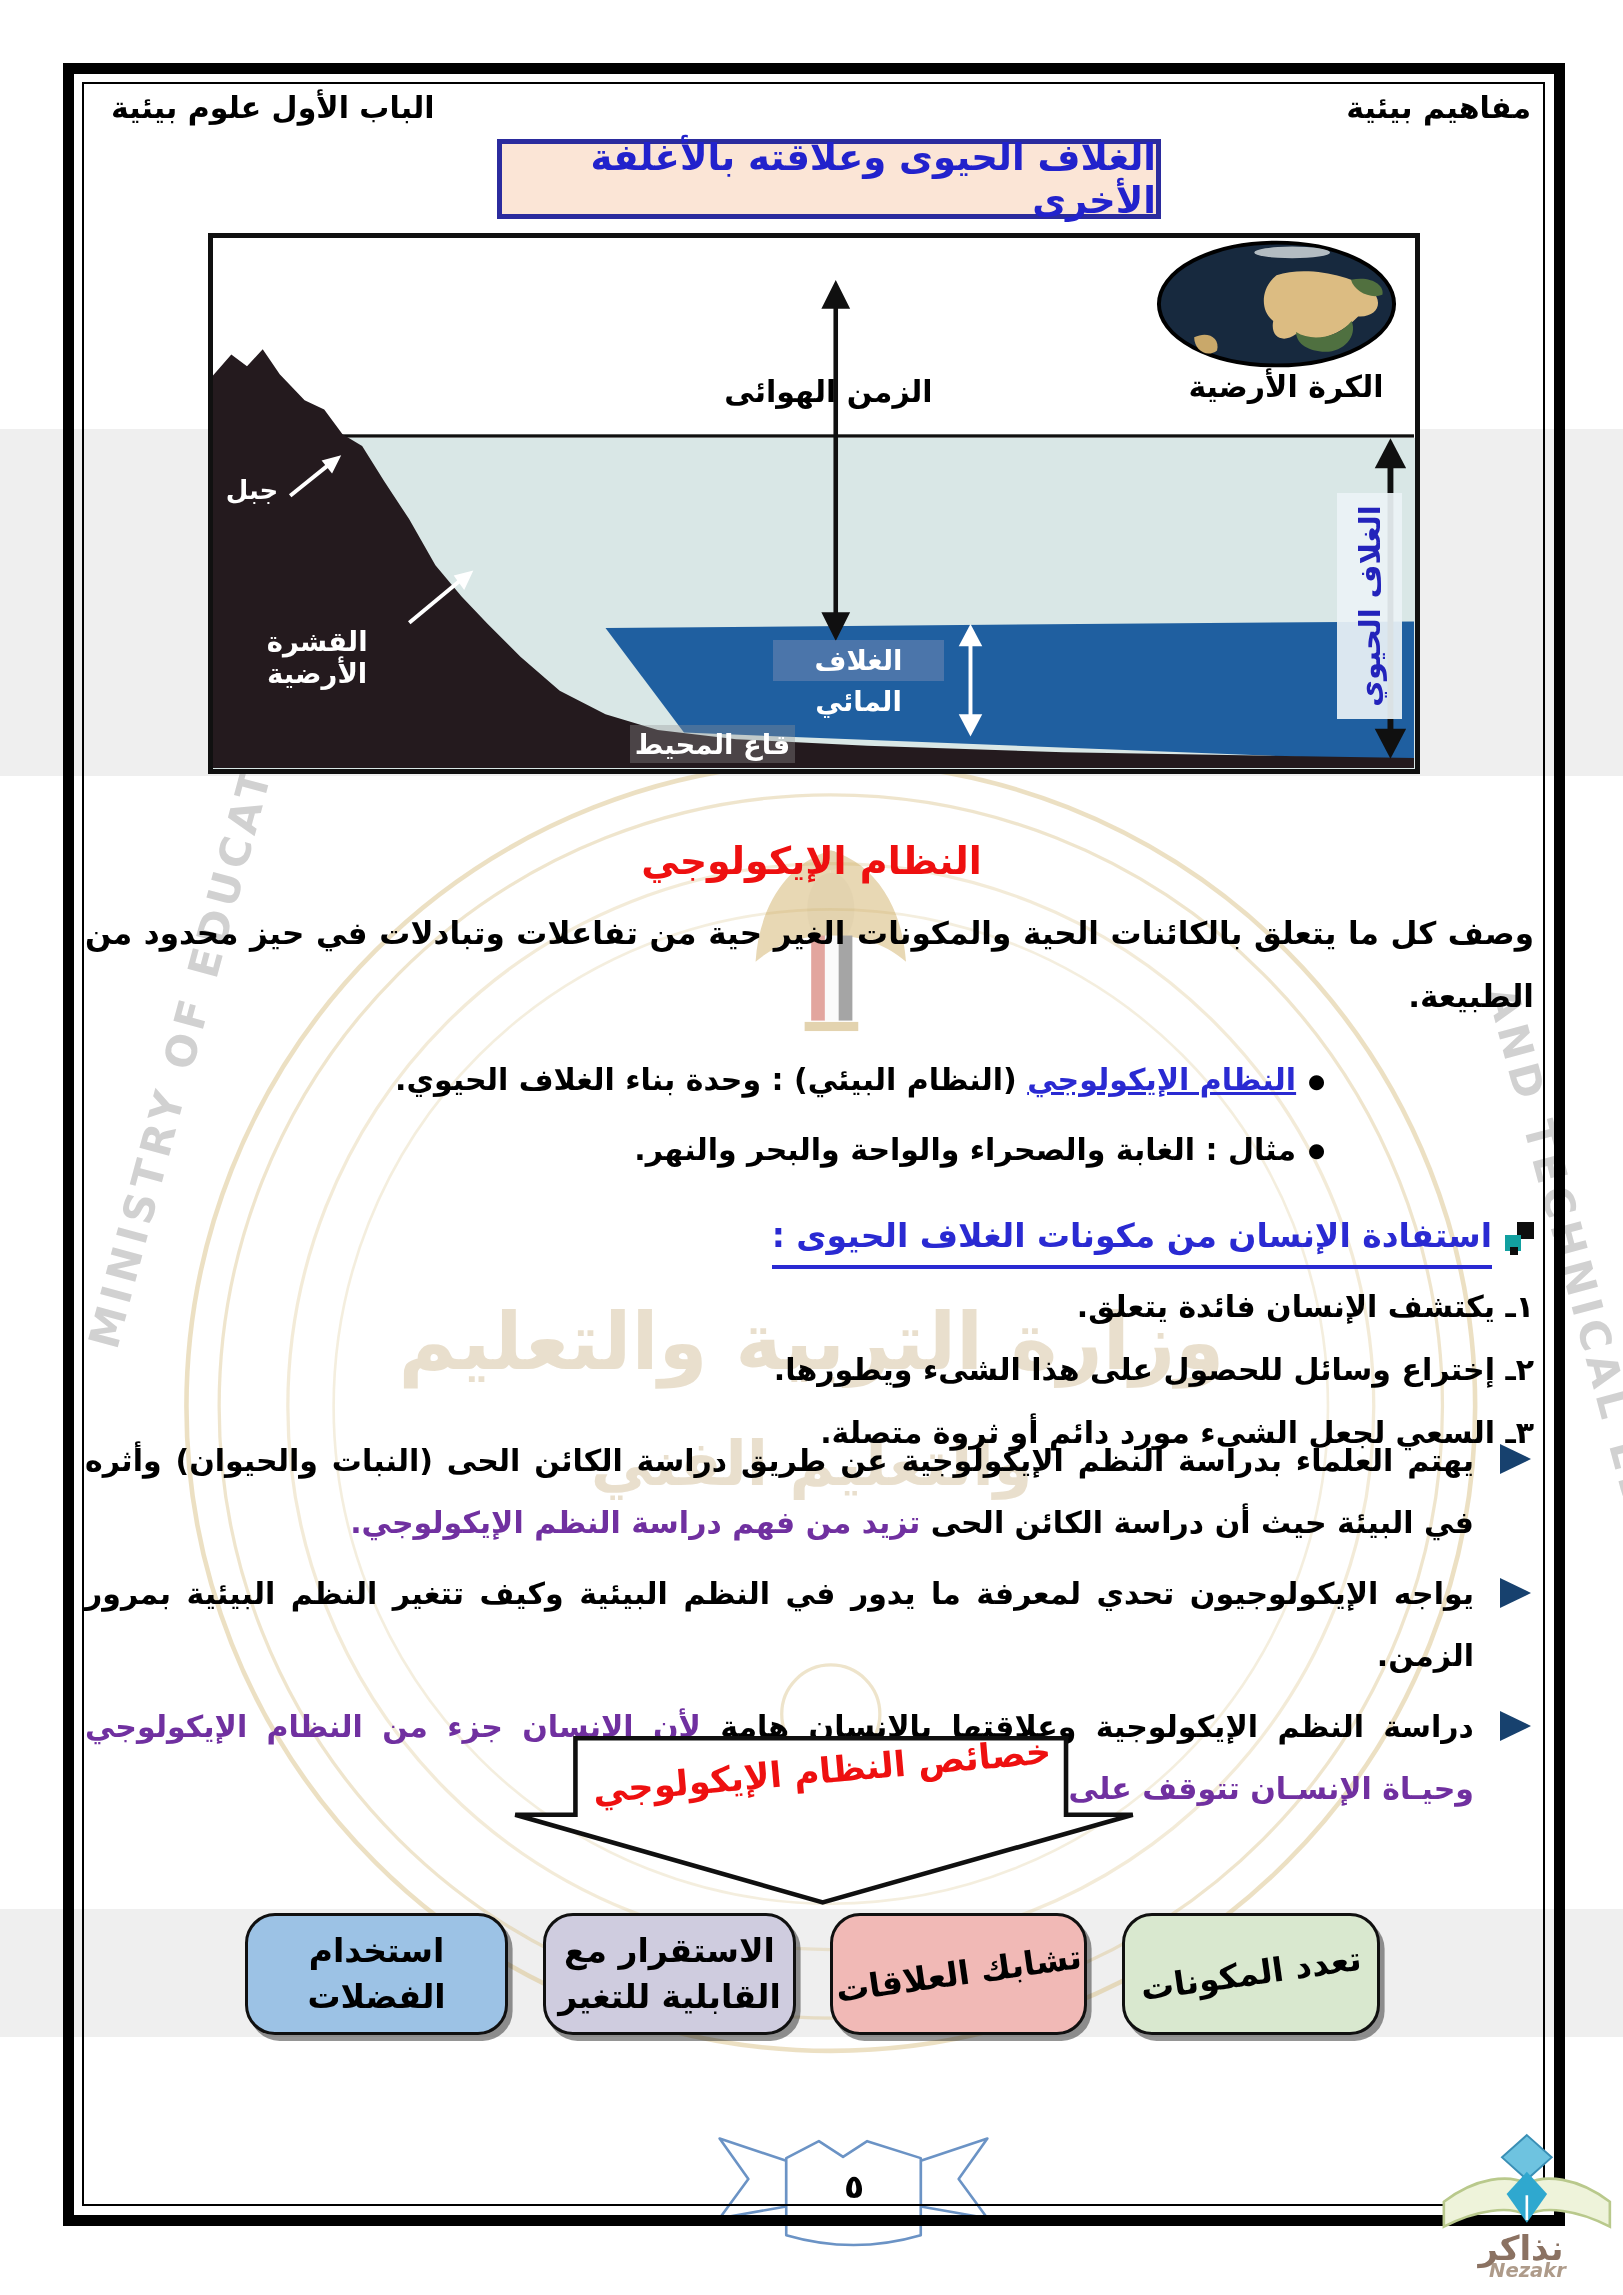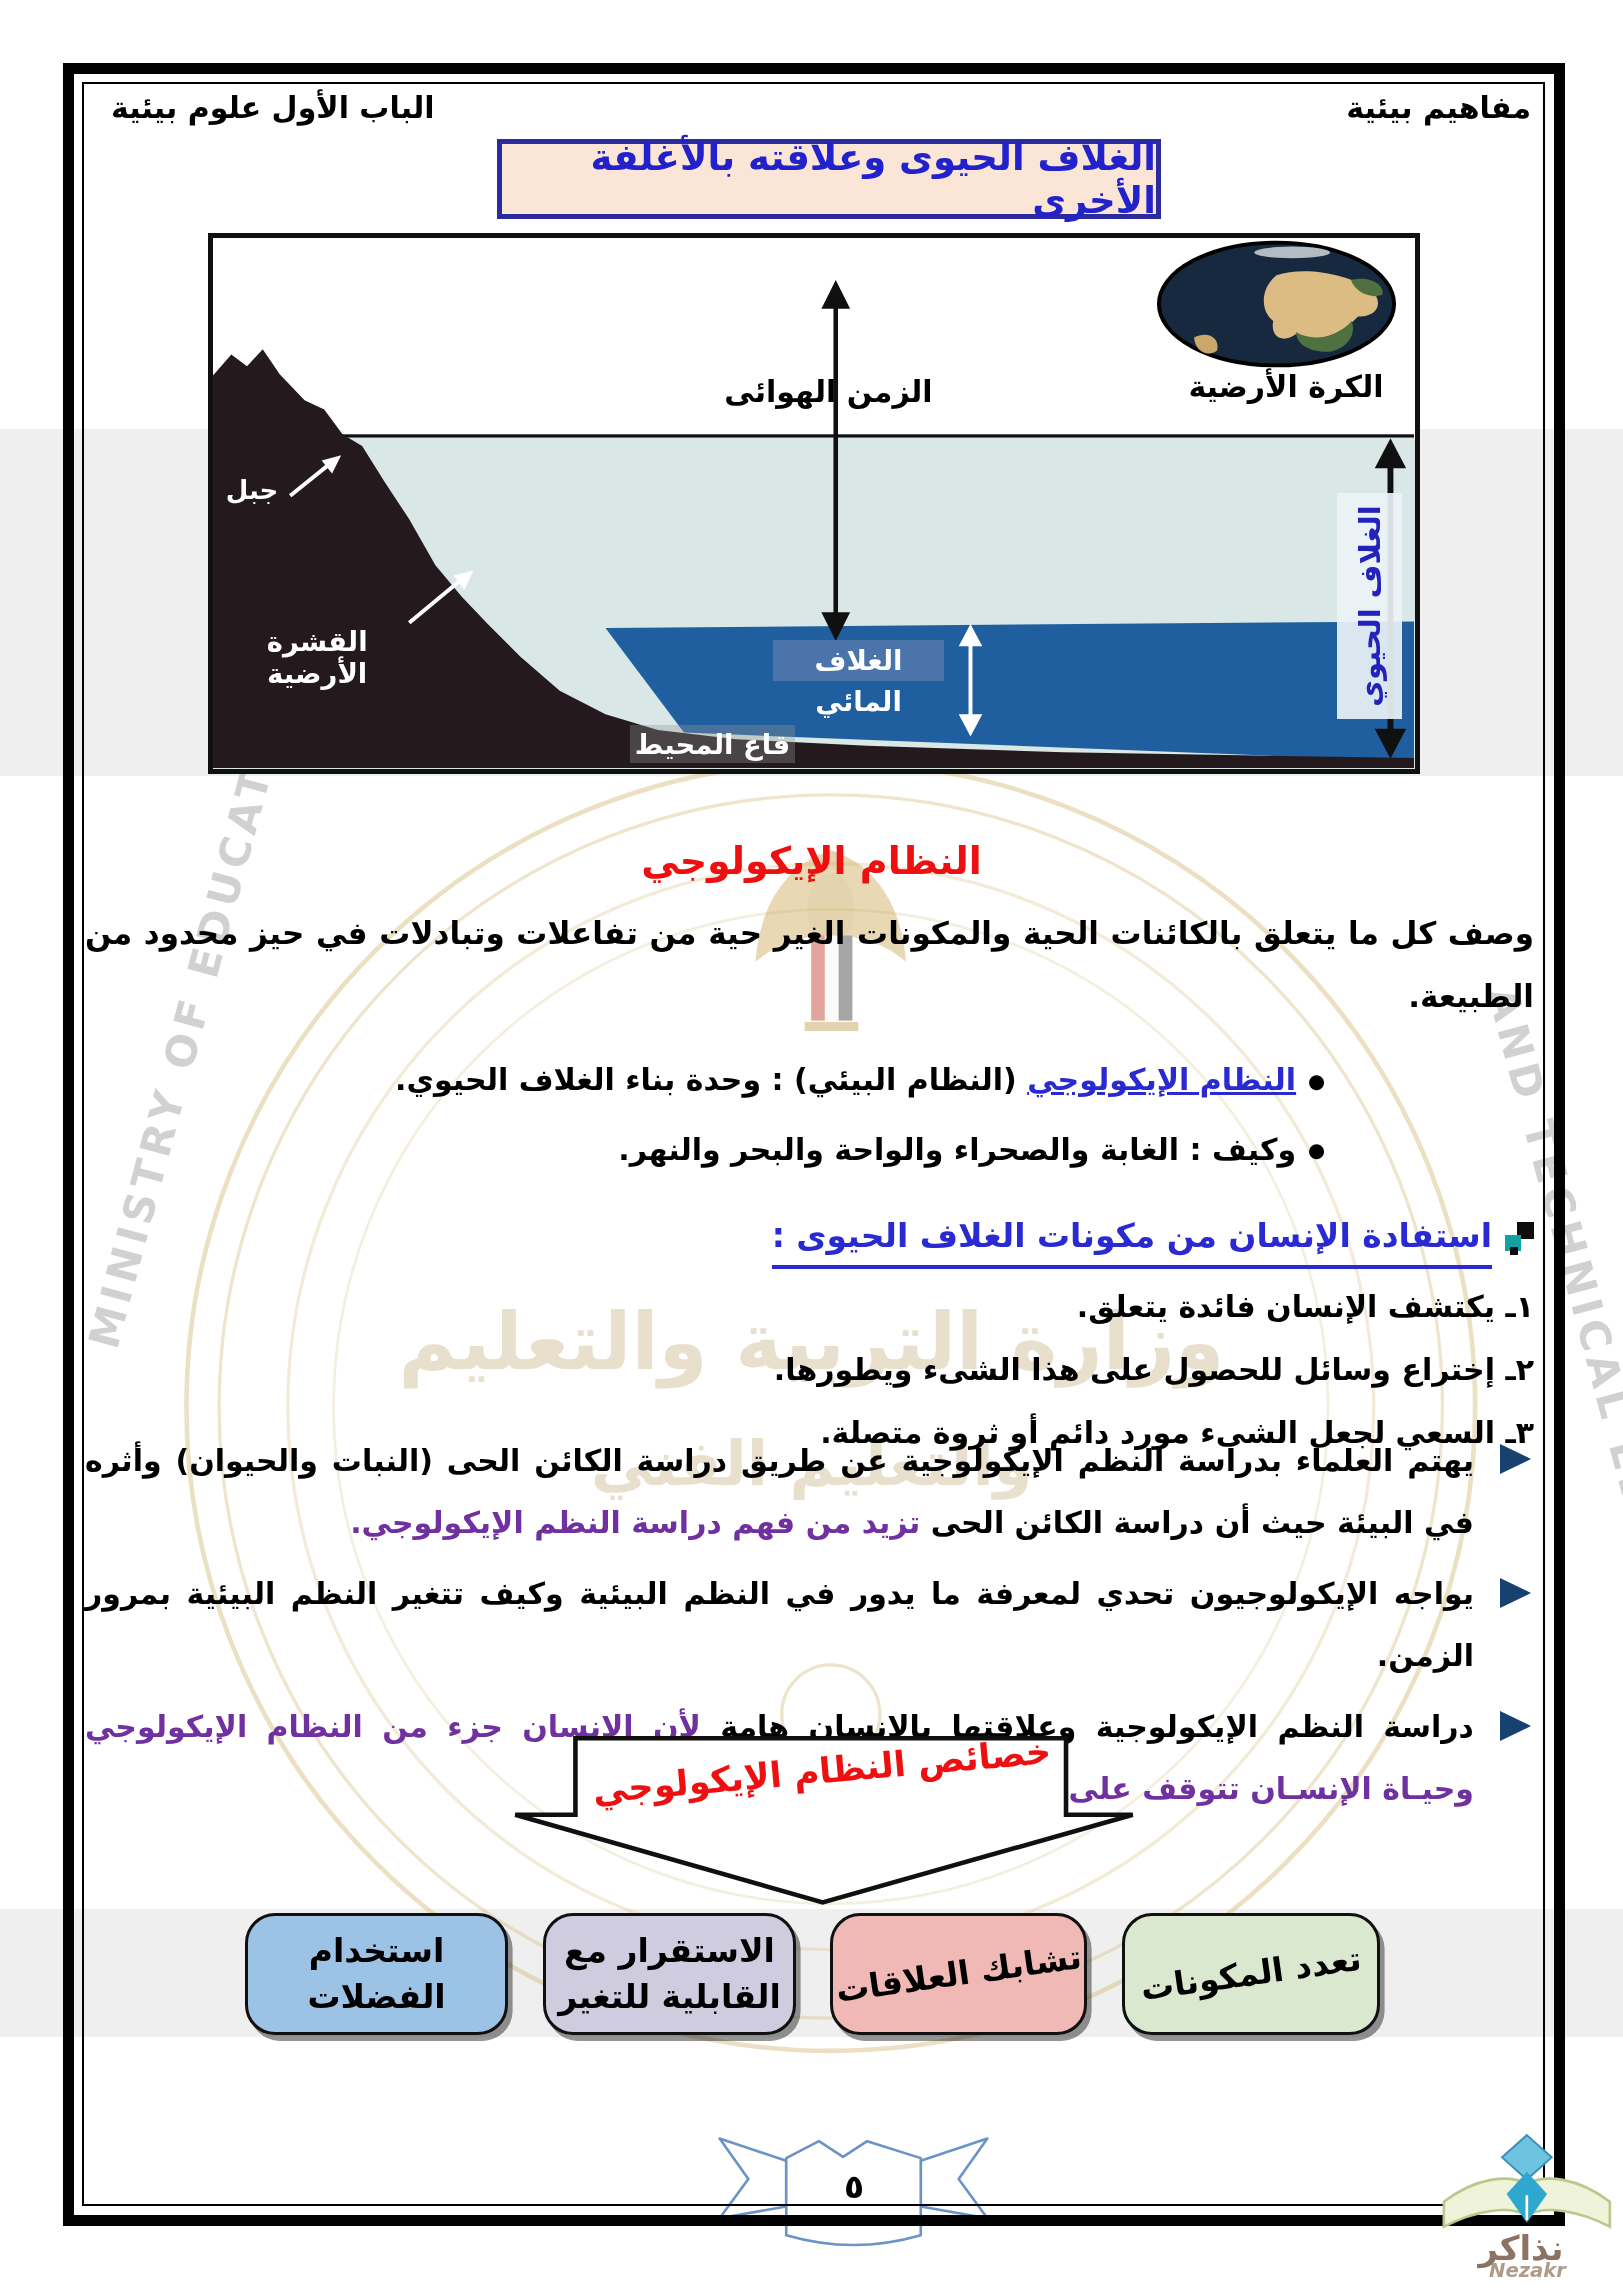--- a/index.html
+++ b/index.html
@@ -181,21 +181,21 @@
 
 <div class="red-heading rtl">النظام الإيكولوجي</div>
 
 <div class="para rtl">وصف كل ما يتعلق بالكائنات الحية والمكونات الغير حية من تفاعلات وتبادلات في حيز محدود من الطبيعة.</div>
 
 <div class="dot-list rtl">
   <div>
     <span class="dot">●</span><span class="blue-link">النظام الإيكولوجي</span><span> (النظام البيئي) : وحدة بناء الغلاف الحيوي.</span>
   </div>
   <div>
-    <span class="dot">●</span><span>وكيف</span><span> : الغابة والصحراء والواحة والبحر والنهر.</span>
+    <span class="dot">●</span><span>مثال</span><span> : الغابة والصحراء والواحة والبحر والنهر.</span>
   </div>
 </div>
 
 <div class="head-icon">
   <div class="b1"></div>
     <div class="b2"></div>
     <div class="b3"></div>
 </div>
 <div class="benefits-head rtl">
   <span>استفادة الإنسان من مكونات الغلاف الحيوى :</span>

